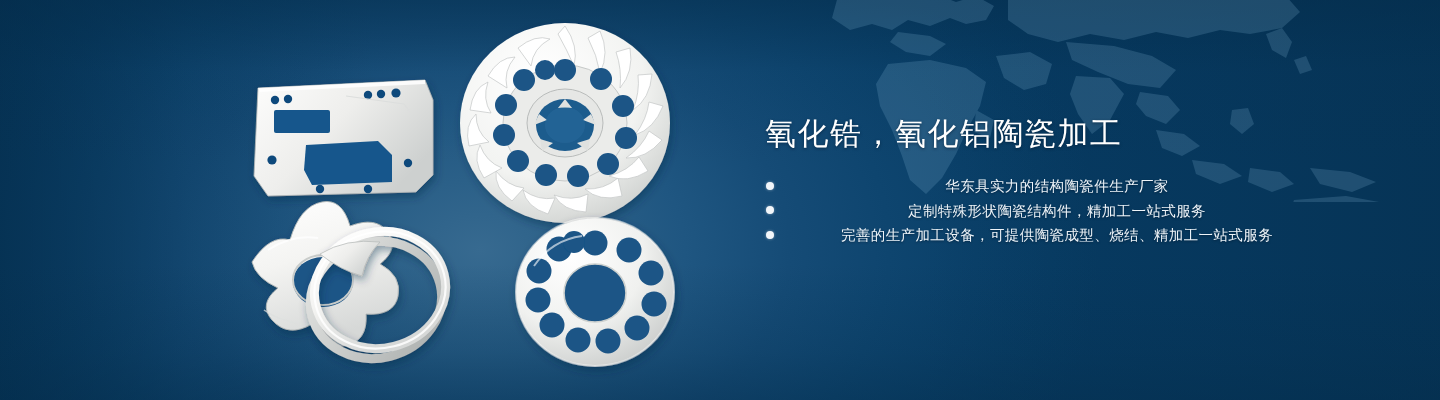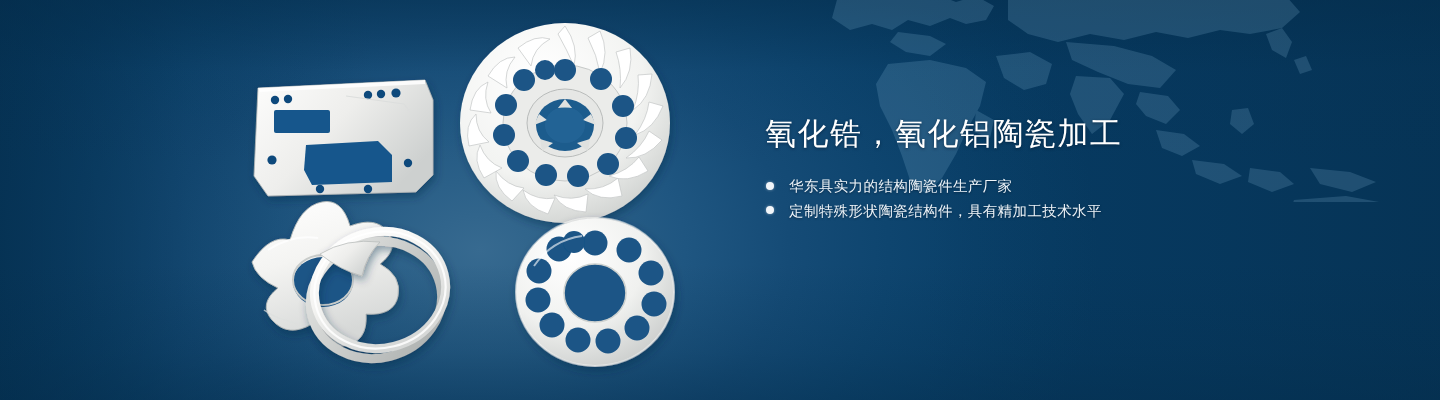--- a/index.html
+++ b/index.html
@@ -49,21 +49,21 @@
   .copy{ position:absolute; left:765px; top:112px; width:560px; }
   .headline{
     font-size:31px; line-height:44px; color:#ffffff; font-weight:400;
     letter-spacing:1.5px; white-space:nowrap;
     text-shadow:0 1px 3px rgba(0,20,40,.55);
   }
   .bullets{ list-style:none; margin-top:22px; }
   .bullets li{
     position:relative; padding-left:24px; margin-bottom:8.5px;
     font-size:14.5px; line-height:16px; color:#eef4f9; letter-spacing:.4px;
-    white-space:nowrap; text-shadow:0 1px 2px rgba(0,18,36,.5);
+    white-space:nowrap; text-shadow:0 1px 2px rgba(0,18,36,.5);text-align:center;
   }
   .dot{
     position:absolute; left:1px; top:3.5px; width:8px; height:8px;
     border-radius:50%; background:#f2f6fa;
     box-shadow:0 0 3px rgba(255,255,255,.45);
   }
 </style>
 </head>
 <body>
 
@@ -261,18 +261,22 @@
 
   <div class="copy">
     <div class="headline">氧化锆，氧化铝陶瓷加工</div>
     <ul class="bullets">
       <li>
         <span class="dot"></span>
         <span>华东具实力的结构陶瓷件生产厂家</span>
       </li>
       <li>
         <span class="dot"></span>
-        <span>定制特殊形状陶瓷结构件，具有精加工技术水平</span>
+        <span>定制特殊形状陶瓷结构件，精加工一站式服务</span>
+      </li>
+      <li>
+        <span class="dot"></span>
+        <span>完善的生产加工设备，可提供陶瓷成型、烧结、精加工一站式服务</span>
       </li>
     </ul>
   </div>
 
 </div>
 
 </body></html>

